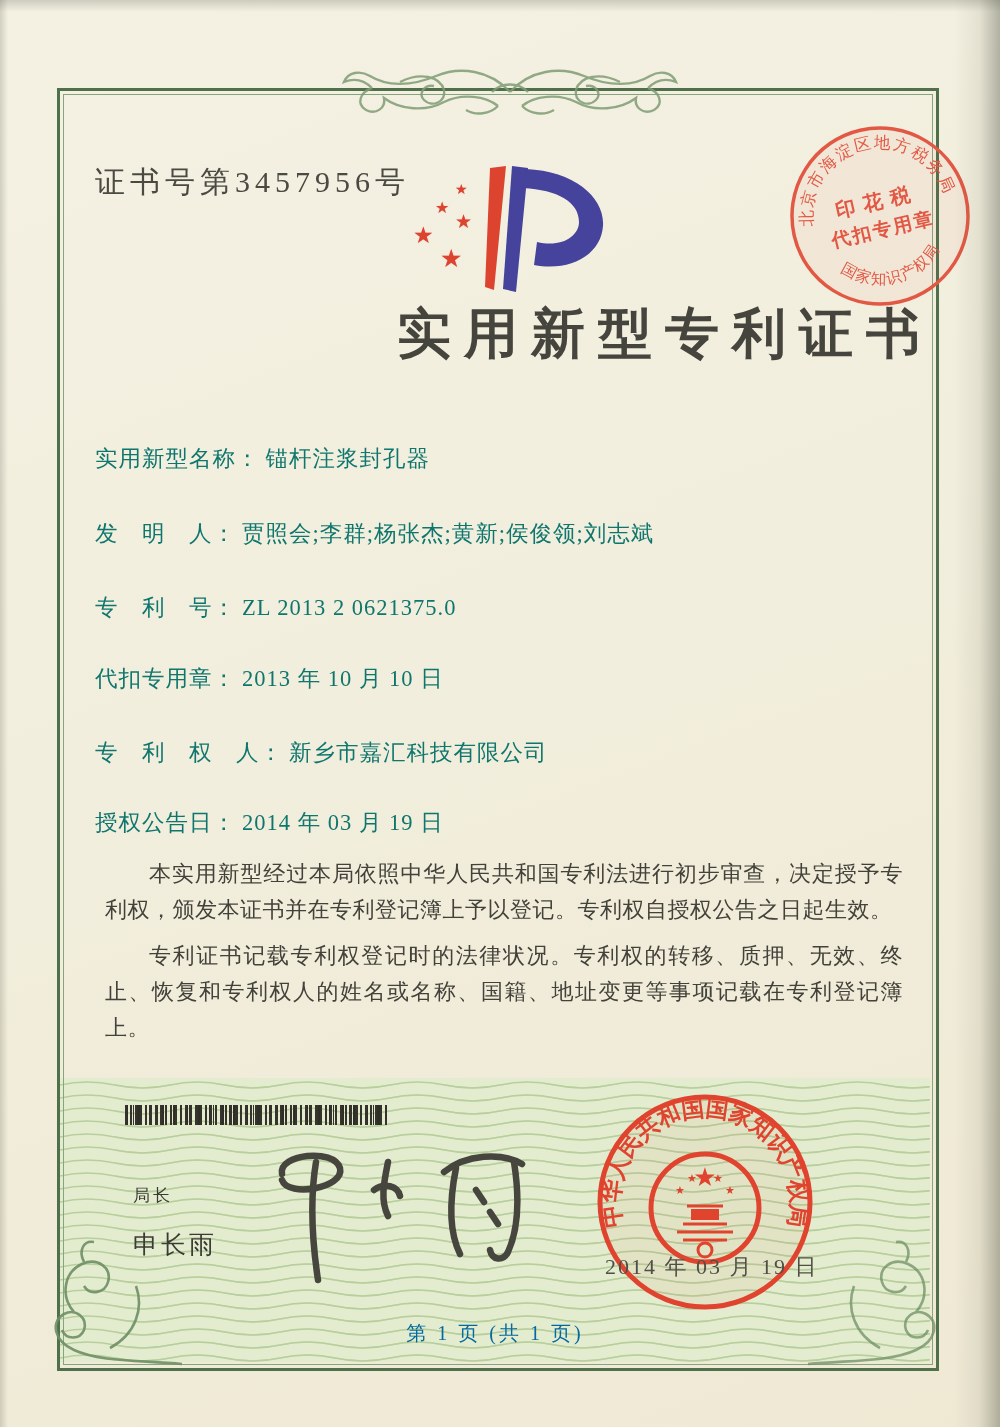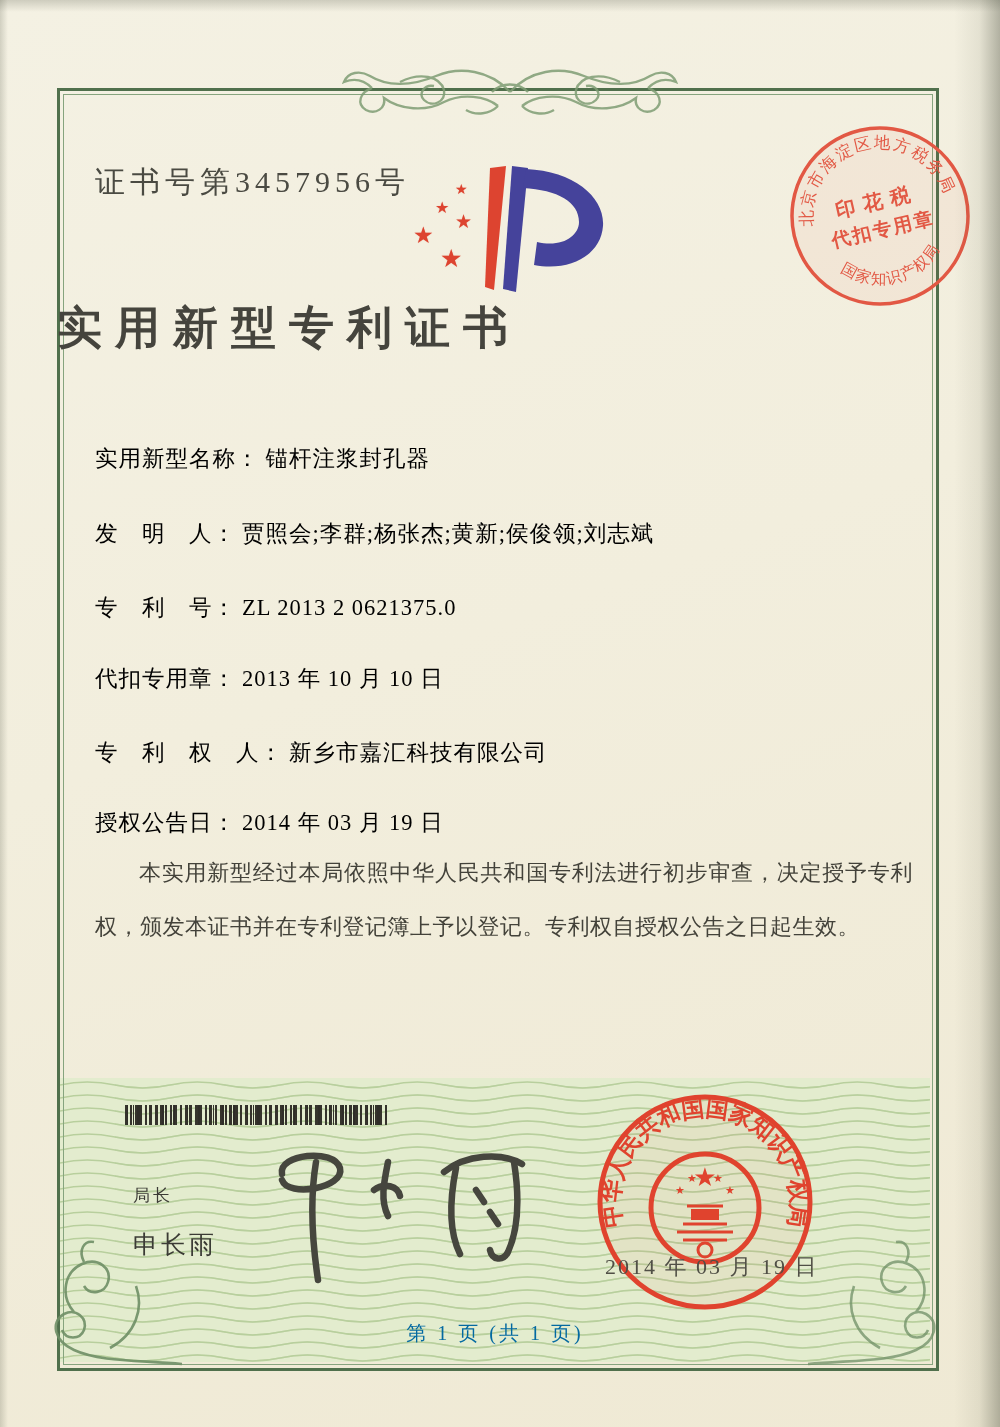--- a/index.html
+++ b/index.html
@@ -14,32 +14,32 @@
     background:linear-gradient(180deg,rgba(70,74,58,.22),rgba(0,0,0,0));z-index:9;}
   .edge-left{left:0;top:0;width:8px;height:1427px;
     background:linear-gradient(90deg,rgba(70,74,58,.20),rgba(0,0,0,0));z-index:9;}
   
   .frame{left:57px;top:88px;width:876px;height:1277px;border:3px solid #50704c;z-index:2;}
   .frame-inner{position:absolute;left:3px;top:3px;right:3px;bottom:3px;border:1px solid #86a47e;}
   
   .band{left:60px;top:1078px;z-index:1;}
   
   .certno{left:95px;top:162px;font-size:30px;letter-spacing:5px;color:#4a4a42;z-index:4;}
-  .title{left:57px;top:298px;width:876px;text-align:left;font-size:45px;font-weight:bold;
+  .title{left:57px;top:298px;width:876px;text-align:right;font-size:54px;font-weight:bold;
          letter-spacing:13px;color:#45443d;z-index:4;}
   
   .logo{left:398px;top:156px;width:250px;height:145px;z-index:4;}
   .logo .star{position:absolute;color:#dd4430;line-height:1;
       font-family:"DejaVu Sans",sans-serif;text-shadow:0 0 1px rgba(221,68,48,.4);}
   
-  .field{left:95px;width:820px;font-size:22.5px;color:#000000;z-index:4;letter-spacing:1px;}
+  .field{left:95px;width:820px;font-size:22.5px;color:#0f766e;z-index:4;letter-spacing:1px;}
   .field .lab{margin-right:6px;}
   
   .paras{left:95px;top:846px;width:818px;z-index:4;}
-  .paras p{margin:0;font-size:22px;line-height:54px;color:#43423a;text-align:justify;
+  .paras p{margin:10px;font-size:22px;line-height:36px;color:#43423a;text-align:justify;
            text-indent:2em;letter-spacing:.5px;}
   
   .barcode{left:125px;top:1105px;width:262px;height:20px;z-index:4;background-image:
     repeating-linear-gradient(90deg,#35332c 0 2px,rgba(0,0,0,0) 2px 5px),
     repeating-linear-gradient(90deg,#35332c 0 1px,rgba(0,0,0,0) 1px 8px),
     repeating-linear-gradient(90deg,#2f2d28 0 3px,rgba(0,0,0,0) 3px 12px);}
   
   .director-title{left:133px;top:1184px;font-size:17px;color:#3b3b35;z-index:4;
       font-family:Liberation Mono, monospace;letter-spacing:3px;}
   .director-name{left:133px;top:1228px;font-size:25px;color:#3b3b35;z-index:4;
@@ -158,20 +158,21 @@
 </div>
 <div class="abs field" style="top:737px">
   <span class="lab">专　利　权　人：</span><span>新乡市嘉汇科技有限公司</span>
 </div>
 <div class="abs field" style="top:807px">
   <span class="lab">授权公告日：</span><span>2014 年 03 月 19 日</span>
 </div>
 
 <div class="abs paras">
   <p>本实用新型经过本局依照中华人民共和国专利法进行初步审查，决定授予专利权，颁发本证书并在专利登记簿上予以登记。专利权自授权公告之日起生效。</p>
+  <p>专利证书记载专利权登记时的法律状况。专利权的转移、质押、无效、终止、恢复和专利权人的姓名或名称、国籍、地址变更等事项记载在专利登记簿上。</p>
 </div>
 
 <div class="abs barcode"></div>
 
 <div class="abs director-title">局长</div>
 <div class="abs director-name">申长雨</div>
 
 <svg class="abs signature" width="320" height="160" viewBox="0 0 320 160">
   <g fill="none" stroke="#46463e" stroke-width="6.5" stroke-linecap="round" stroke-linejoin="round">
     <path d="M78,34 C72,70 74,112 80,152"></path>

